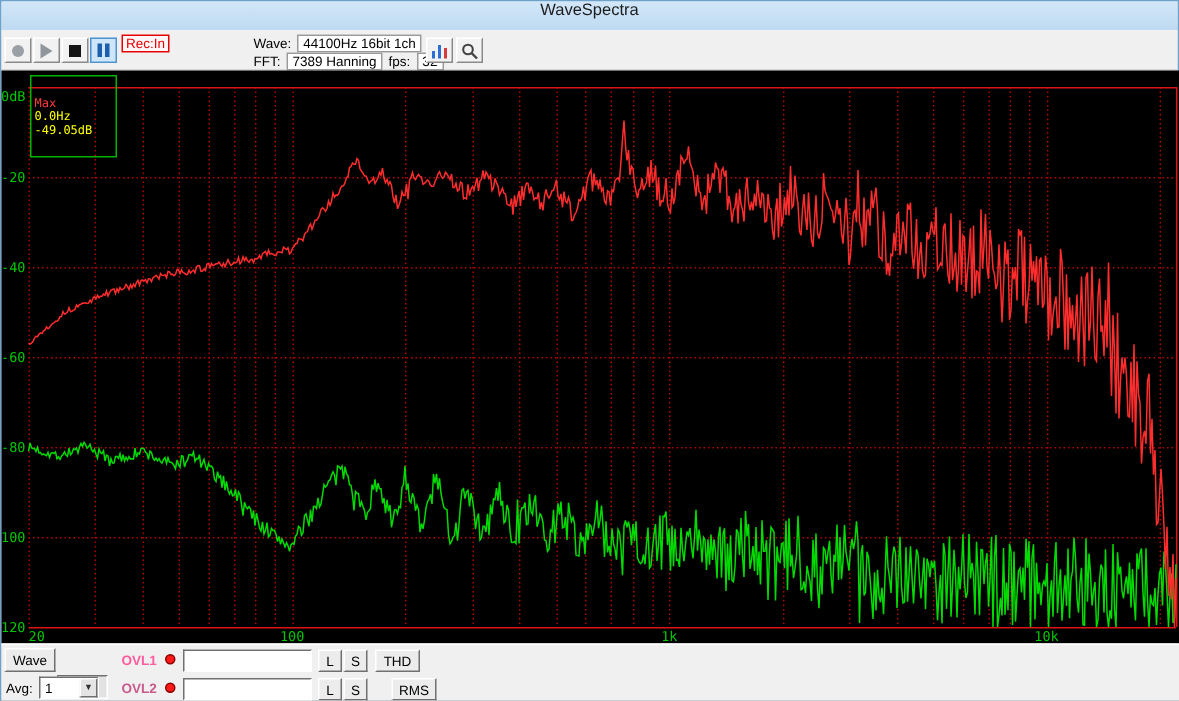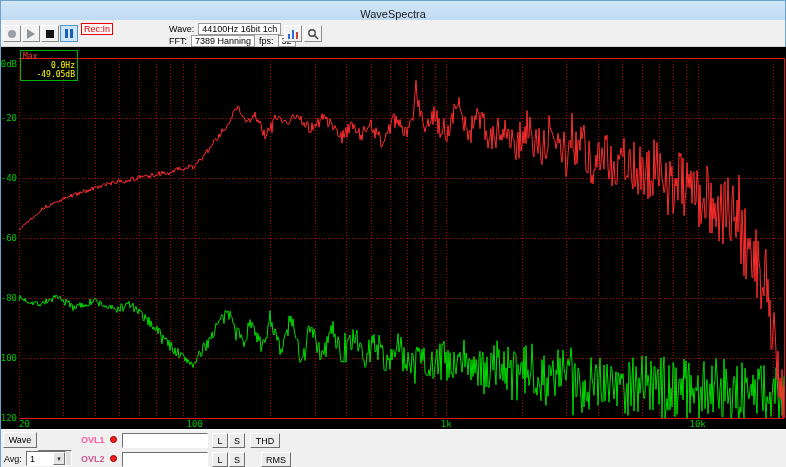--- a/index.html
+++ b/index.html
@@ -2,21 +2,21 @@
 <html><head>
 <meta charset="utf-8">
 <style>
   *{margin:0;padding:0;box-sizing:border-box}
   html,body{width:786px;height:467px;overflow:hidden;background:#d4d0c8;
     font-family:"Liberation Sans",sans-serif}
   .window{position:relative;width:786px;height:467px;background:#f0f0f0;
     border:1px solid #6da2cc}
   
   .titlebar{position:absolute;left:0;top:0;width:100%;height:27px;
-    background:linear-gradient(#d2e7f9,#b7d5ee);display:flex;align-items:center;
+    background:linear-gradient(#d2e7f9,#b7d5ee);display:flex;align-items:flex-start;
     justify-content:center;border-bottom:1px solid #a7c6e2;cursor:default}
   .title-text{font-size:11px;color:#1c1c1c}
   
   .toolbar{position:absolute;left:0;top:19px;width:100%;height:27px;
     background:#f0f0f0;border-bottom:1px solid #d6d6d6}
   .tbtn{position:absolute;top:5px;width:18px;height:17px;background:#f2f2f2;
     border:1px solid;border-color:#ffffff #8a8a8a #8a8a8a #ffffff;
     display:flex;align-items:center;justify-content:center;padding:0;cursor:pointer}
   .tbtn.active{background:#cde6fa;border:1px solid #4f94cd}
   .icon-record{width:8px;height:8px;border-radius:50%;background:#9aa0a6;display:block}
@@ -27,23 +27,23 @@
     border-right:3px solid #1c5fae;display:block}
   .rec-label{position:absolute;left:80px;top:3px;color:#e60000;font-weight:normal;
     font-size:9px;border:1px solid #e60000;background:#fff7f7;padding:0 2px;line-height:10px}
   .info-line{position:absolute;left:168px;display:flex;align-items:center;gap:4px;
     font-size:9px;color:#000}
   .info-box{border:1px solid #9a9a9a;background:#ffffff;padding:0 3px;height:12px;
     line-height:11px;white-space:nowrap}
   
   .plot{position:absolute;left:0;top:46px;width:786px;height:382px;background:#000}
   .maxbox{position:absolute;left:19px;top:3px;width:58px;border:1px solid #00b400;
-    padding:1px 2px;font-family:"DejaVu Sans Mono",monospace;font-size:8px;line-height:9px}
+    padding:13px 2px;font-family:"DejaVu Sans Mono",monospace;font-size:8px;line-height:9px}
   .max-title{color:#ff3c3c;text-align:left}
-  .max-val{color:#ffff00;text-align:right}
+  .max-val{color:#ffff00;text-align:left}
   
   .bottombar{position:absolute;left:0;top:428px;width:786px;height:39px;
     background:#f0f0f0;border-top:1px solid #ffffff}
   .btn{position:absolute;height:16px;background:#ececec;border:1px solid;
     border-color:#ffffff #707070 #707070 #ffffff;font-size:9px;color:#000;
     display:flex;align-items:center;justify-content:center;padding:0;cursor:pointer;
     font-family:"Liberation Sans",sans-serif}
   .btn.sunken{border-color:#707070 #ffffff #ffffff #707070;background:#e2e2e2}
   .btn.sq{width:16px;height:15px}
   .lab{position:absolute;font-size:9px;color:#000}

